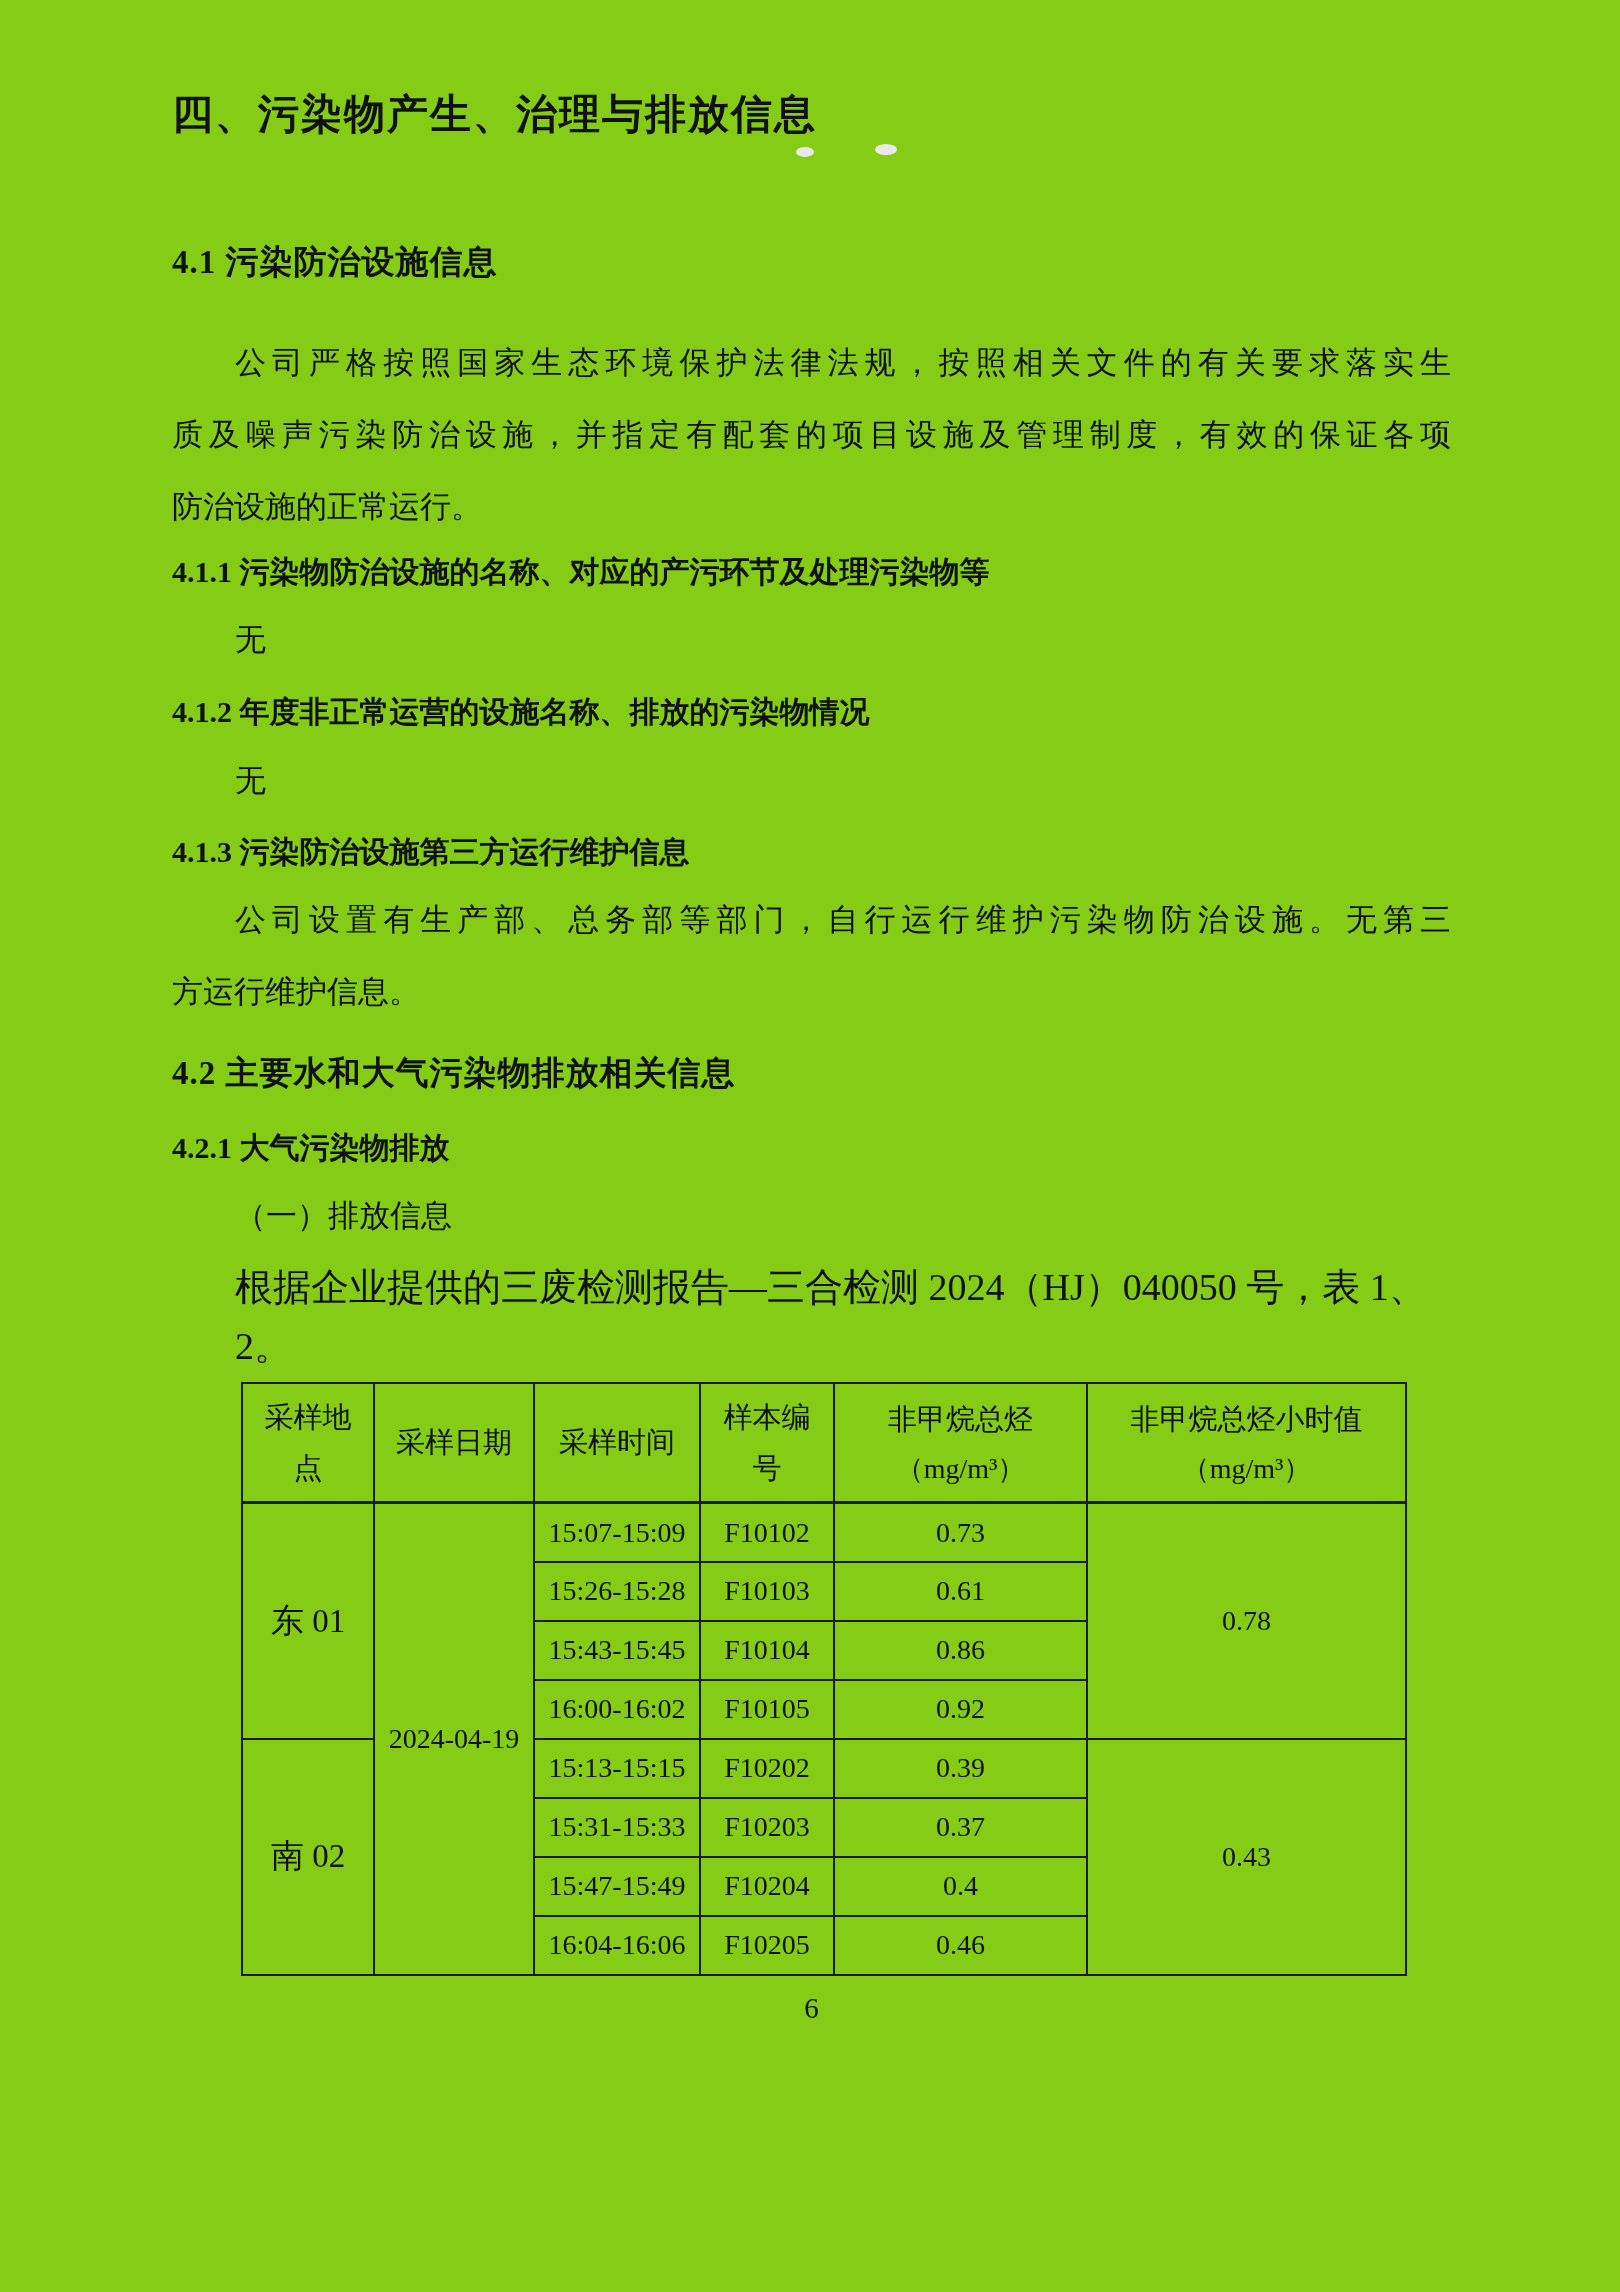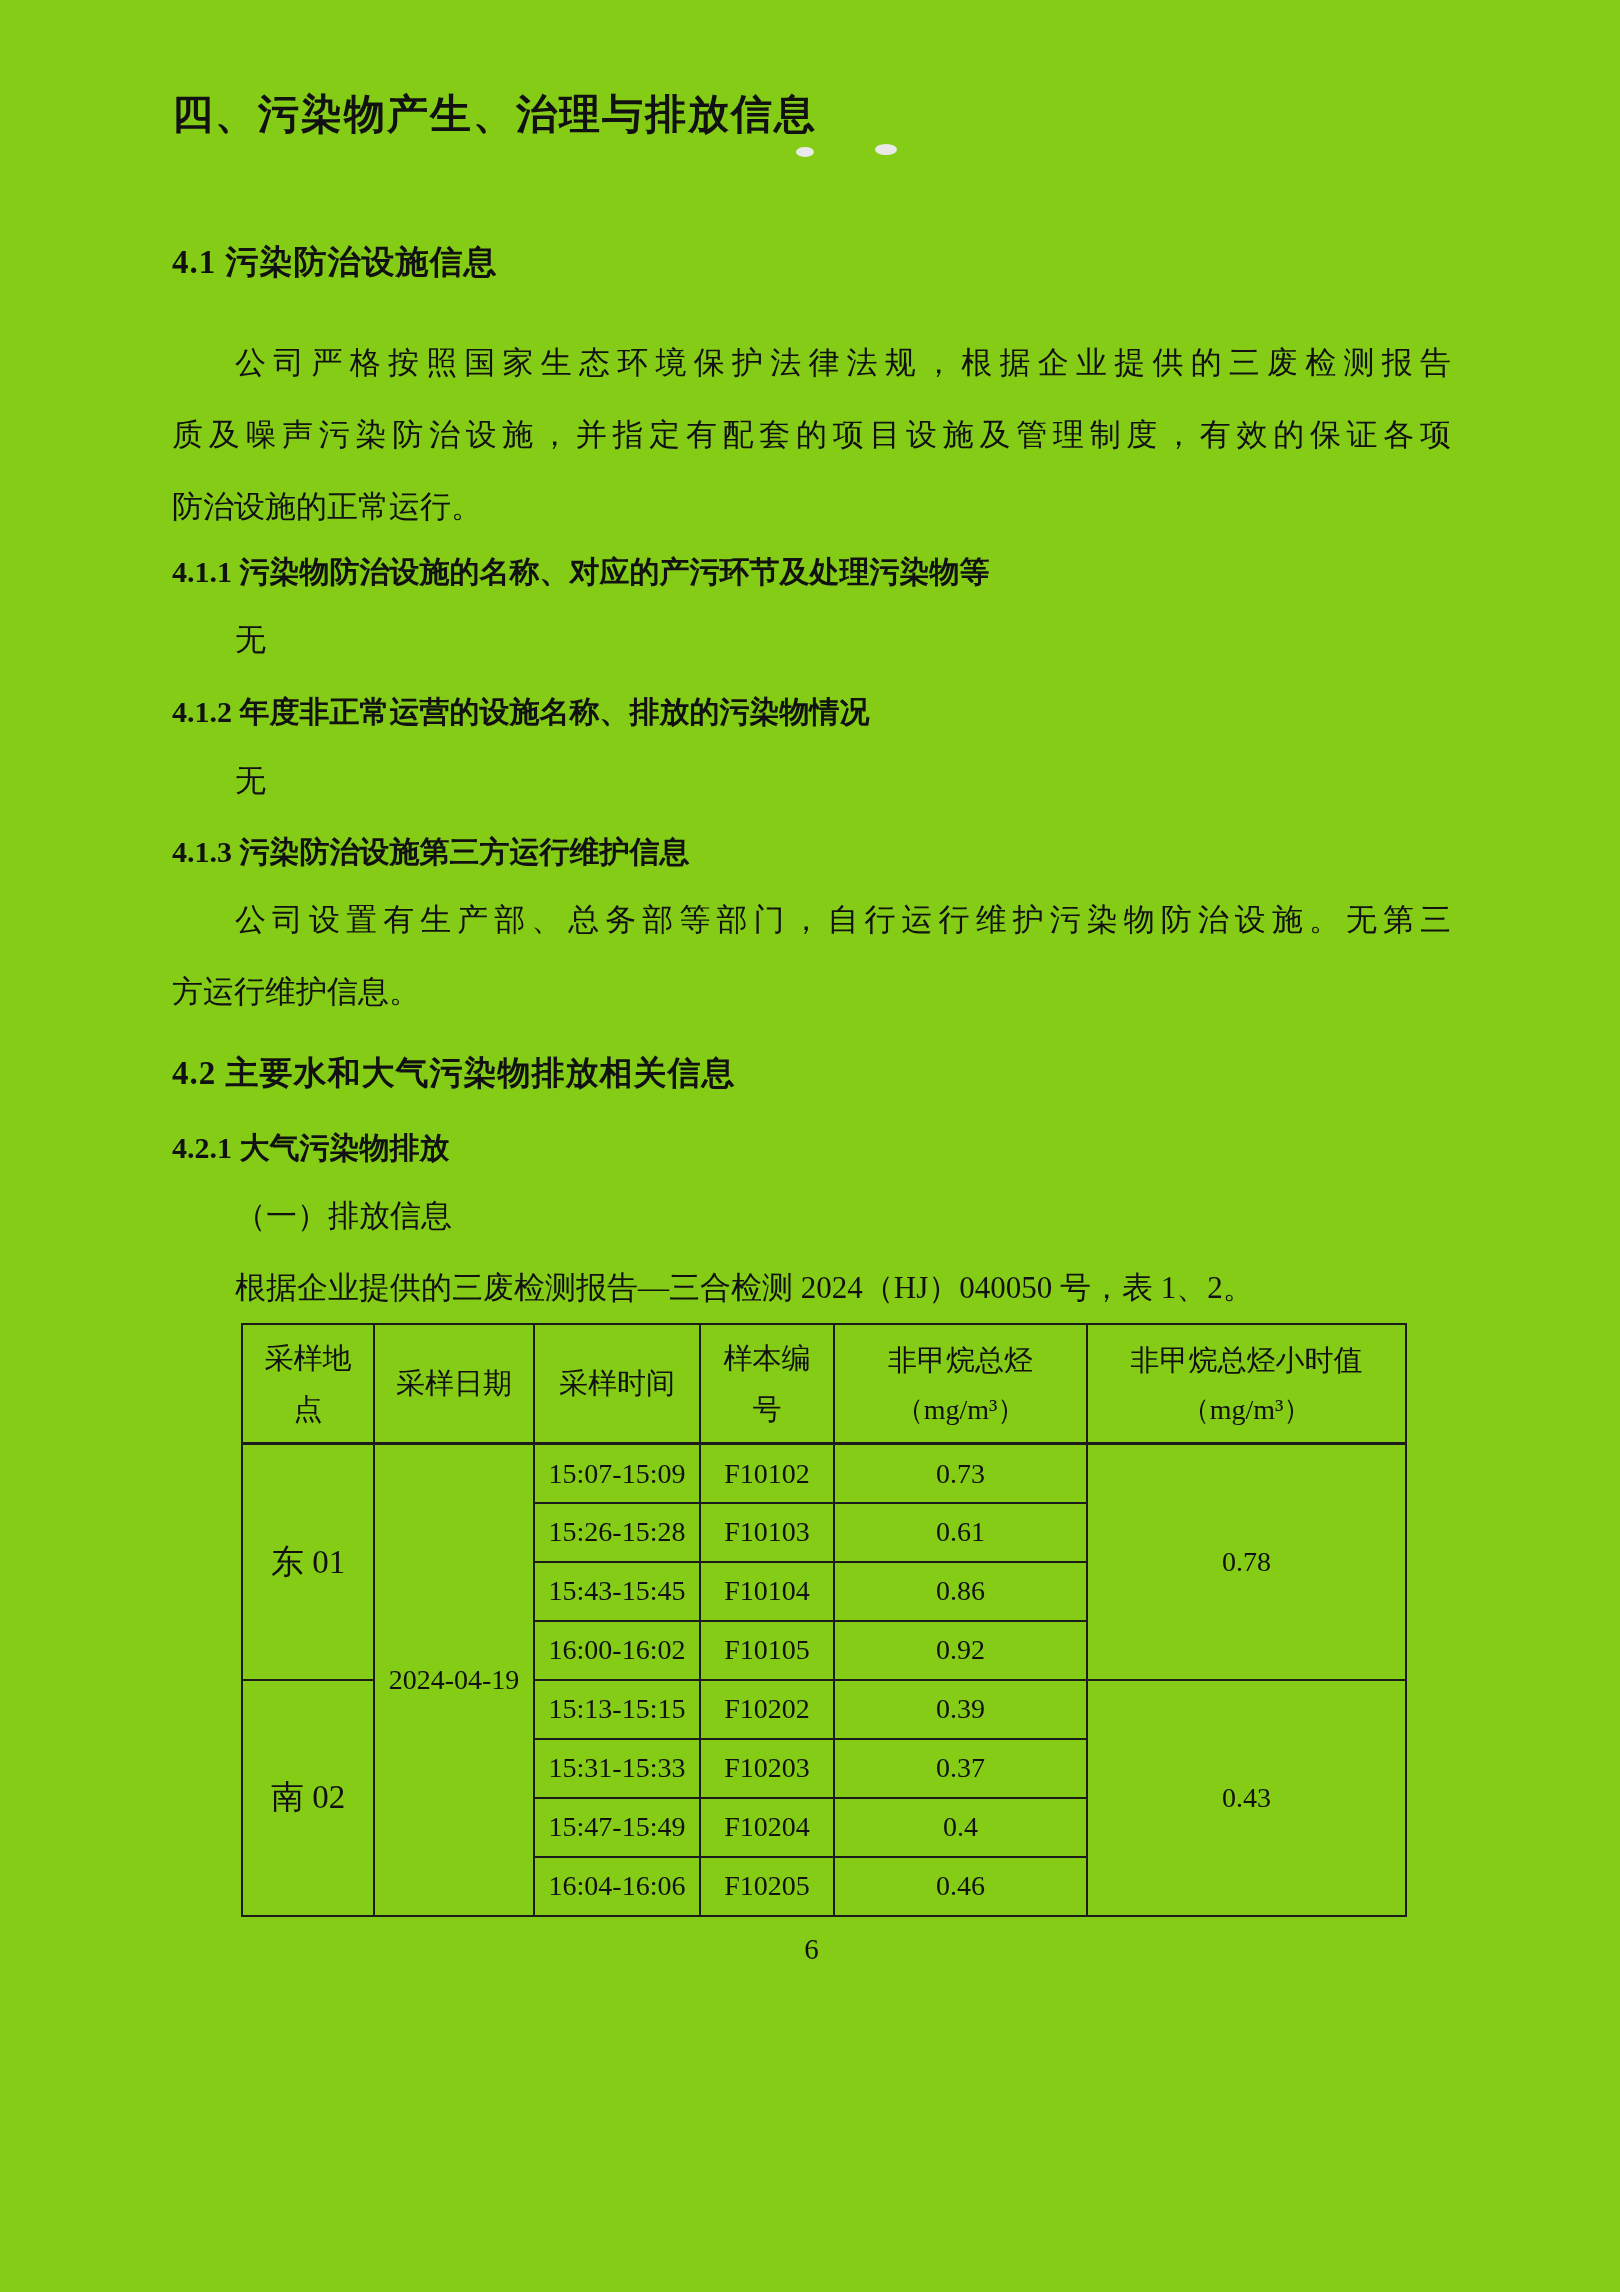--- a/index.html
+++ b/index.html
@@ -34,21 +34,21 @@
   .h3.s421 { margin-top: 33px; }
 
   .para { margin: 0; font-size: 31px; }
   .para .line { display: block; line-height: 72px; text-align: justify; text-align-last: justify; }
   .para .line.first { padding-left: 63px; }
   .para .line.last { text-align-last: left; }
   .para.p41 { margin-top: 43px; }
   .para.p413 { margin-top: 13.7px; }
   .wu { margin: 13.7px 0 0 0; font-size: 31px; line-height: 72px; padding-left: 63px; }
   .sub-line { margin: 19.6px 0 0 0; font-size: 31px; line-height: 59px; padding-left: 63px; }
-  .ref-line { margin: 12.7px 0 0 0; font-size: 31px; line-height: 59px; padding-left: 63px; }
+  .ref-line { margin: 12.7px 0 0 0; font-size: 38px; line-height: 59px; padding-left: 63px; }
 
   .tcaption {
     margin: 8.8px 0 0 0; font-size: 31px; font-weight: bold; line-height: 39px;
     text-align: center;
   }
   table.t1 {
     border-collapse: collapse;
     margin: 5.9px 0 0 69px;
     table-layout: fixed;
     width: 1163px;
@@ -83,21 +83,21 @@
 <div class="page">
 
   <div class="smudge s1"></div>
   <div class="smudge s2"></div>
 
   <h1 class="h1">四、污染物产生、治理与排放信息</h1>
 
   <h2 class="h2 s41">4.1 污染防治设施信息</h2>
 
   <p class="para p41">
-    <span class="line first">公司严格按照国家生态环境保护法律法规，根据企业提供的三废检测报告</span>
+    <span class="line first">公司严格按照国家生态环境保护法律法规，按照相关文件的有关要求落实生</span>
     <span class="line">质及噪声污染防治设施，并指定有配套的项目设施及管理制度，有效的保证各项</span>
     <span class="line last">防治设施的正常运行。</span>
   </p>
 
   <h3 class="h3 s411">4.1.1 污染物防治设施的名称、对应的产污环节及处理污染物等</h3>
   <p class="wu">无</p>
 
   <h3 class="h3 s412">4.1.2 年度非正常运营的设施名称、排放的污染物情况</h3>
   <p class="wu">无</p>
 

